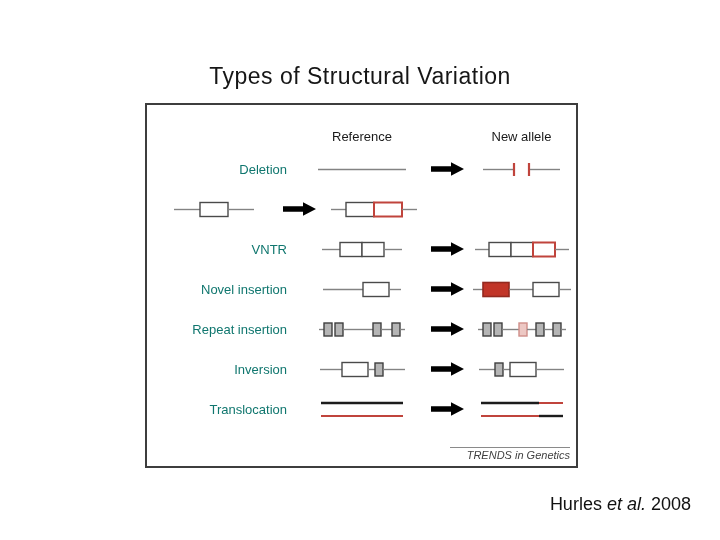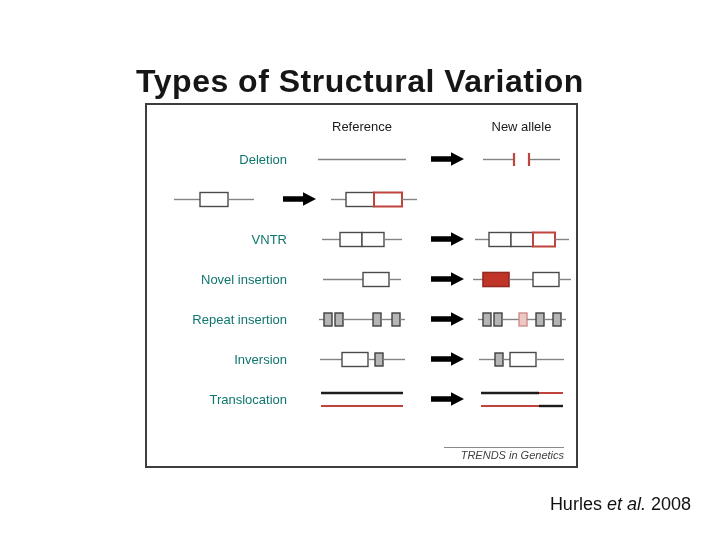--- a/index.html
+++ b/index.html
@@ -2,37 +2,37 @@
 <html><head>
 <meta charset="utf-8">
 <style>
   html,body{margin:0;padding:0;background:#fff;}
   .slide{
     position:relative;width:720px;height:540px;background:#ffffff;overflow:hidden;
     font-family:"Liberation Sans", sans-serif;color:#161616;
   }
   .title{
     position:absolute;top:63px;left:0;width:720px;text-align:center;
-    font-size:32px;letter-spacing:0.5px;color:#161616;white-space:nowrap;font-weight:bold;
+    font-size:23px;letter-spacing:0.5px;color:#161616;white-space:nowrap;
   }
   .panel{
     position:absolute;left:145px;top:103px;width:433px;height:365px;
     border:2px solid #3d3d3d;box-sizing:border-box;background:#fff;
   }
-  .hdr-row{display:flex;height:26px;align-items:center;margin-top:8px;}
+  .hdr-row{display:flex;height:26px;align-items:center;margin-top:18px;}
   .row{display:flex;height:40px;align-items:center;}
   .cell{flex:none;}
   .c-label{width:148px;text-align:right;padding-right:8px;box-sizing:border-box;
            font-size:13px;color:#0f766e;white-space:nowrap;}
   .c-ref{width:134px;display:flex;justify-content:center;align-items:center;}
   .c-arrow{width:38px;display:flex;justify-content:center;align-items:center;}
   .c-new{width:109px;display:flex;justify-content:center;align-items:center;}
   .hdr{font-size:13px;color:#1a1a1a;text-align:center;white-space:nowrap;}
   .footer{
-    position:absolute;right:12px;bottom:3px;
+    position:absolute;right:6px;bottom:3px;
   }
   .journal{
     display:inline-block;width:120px;border-top:1px solid #8a8a8a;padding-top:1px;
     font-size:11px;font-style:italic;color:#3f3f3f;text-align:right;white-space:nowrap;
   }
   .citation{
     position:absolute;top:494px;right:29px;font-size:18px;color:#111;white-space:nowrap;
   }
   .citation .em{font-style:italic;}
   svg{display:block;}

